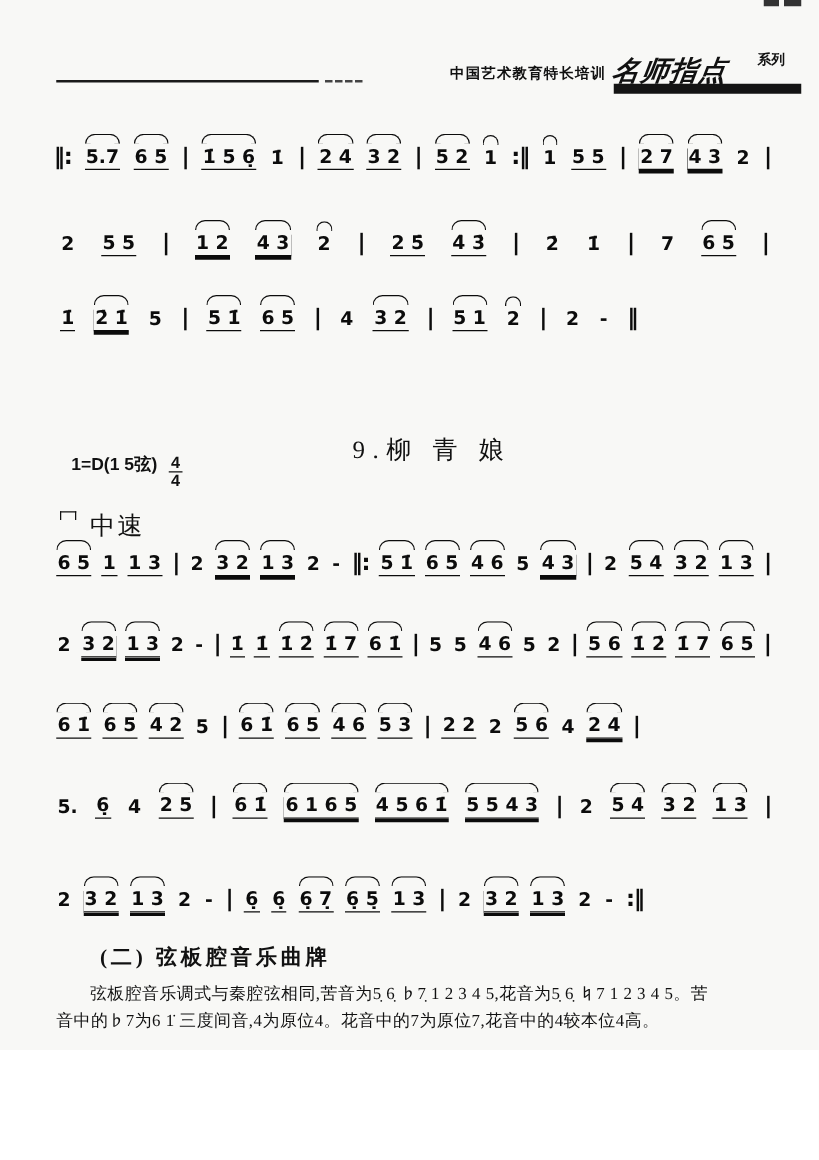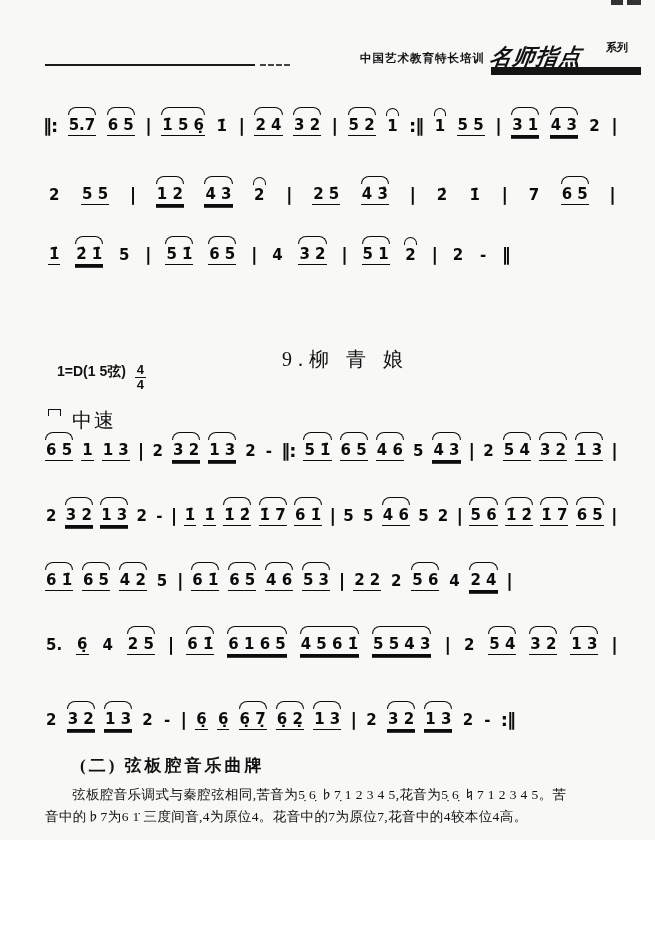--- a/index.html
+++ b/index.html
@@ -88,21 +88,21 @@
       <span class="tok bar">|</span>
       <span class="tok u1 arc">2 4</span>
       <span class="tok u1 arc">3 2</span>
       <span class="tok bar">|</span>
       <span class="tok u1 arc">5 2</span>
       <span class="tok arc">1</span>
       <span class="tok bar">:‖</span>
       <span class="tok arc">1</span>
       <span class="tok u1">5 5</span>
       <span class="tok bar">|</span>
-      <span class="tok u2 arc">3 1</span>
+      <span class="tok u2 arc">2 7</span>
       <span class="tok u2 arc">4 3</span>
       <span class="tok">2</span>
       <span class="tok bar">|</span>
     </div>
   <div class="mline l2">
       <span class="tok">2</span>
       <span class="tok u1">5 5</span>
       <span class="tok bar">|</span>
       <span class="tok u2 arc">1 2</span>
       <span class="tok u2 arc">4 3</span>
@@ -234,21 +234,21 @@
   <div class="mline l8">
       <span class="tok">2</span>
       <span class="tok u2 arc">3 2</span>
       <span class="tok u2 arc">1 3</span>
       <span class="tok">2</span>
       <span class="tok">-</span>
       <span class="tok bar">|</span>
       <span class="tok u1">6̣</span>
       <span class="tok u1">6̣</span>
       <span class="tok u1 arc">6̣ 7̣</span>
-      <span class="tok u1 arc">6̣ 2̣</span>
+      <span class="tok u1 arc">6̣ 5̣</span>
       <span class="tok u1 arc">1 3</span>
       <span class="tok bar">|</span>
       <span class="tok">2</span>
       <span class="tok u2 arc">3 2</span>
       <span class="tok u2 arc">1 3</span>
       <span class="tok">2</span>
       <span class="tok">-</span>
       <span class="tok bar">:‖</span>
     </div>
 

